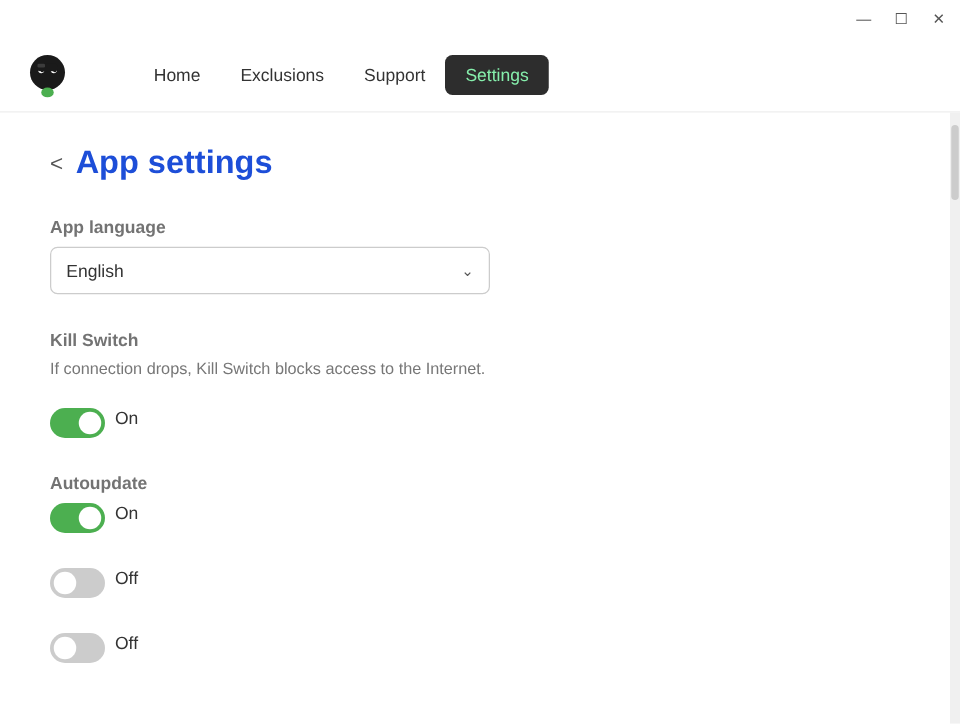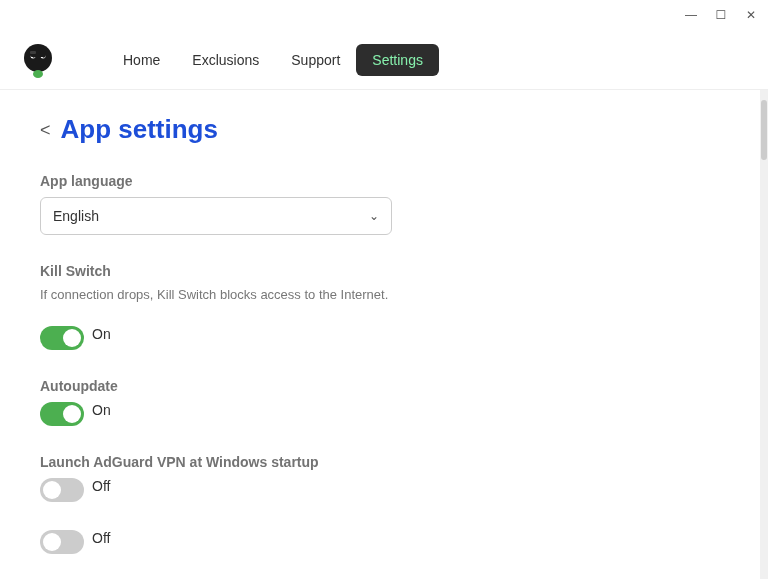--- a/index.html
+++ b/index.html
@@ -264,21 +264,20 @@
       <div class="setting-label">Autoupdate</div>
       <div class="toggle-row">
         <div class="toggle on">
           <div class="toggle-knob"></div>
         </div>
         <span class="toggle-status">On</span>
       </div>
     </div>
 
     <div class="setting-group">
-      <div class="setting-label">Launch AdGuard VPN at Windows startup</div>
       <div class="toggle-row">
         <div class="toggle off">
           <div class="toggle-knob"></div>
         </div>
         <span class="toggle-status">Off</span>
       </div>
     </div>
 
     <div class="setting-group">
       <div class="toggle-row">

